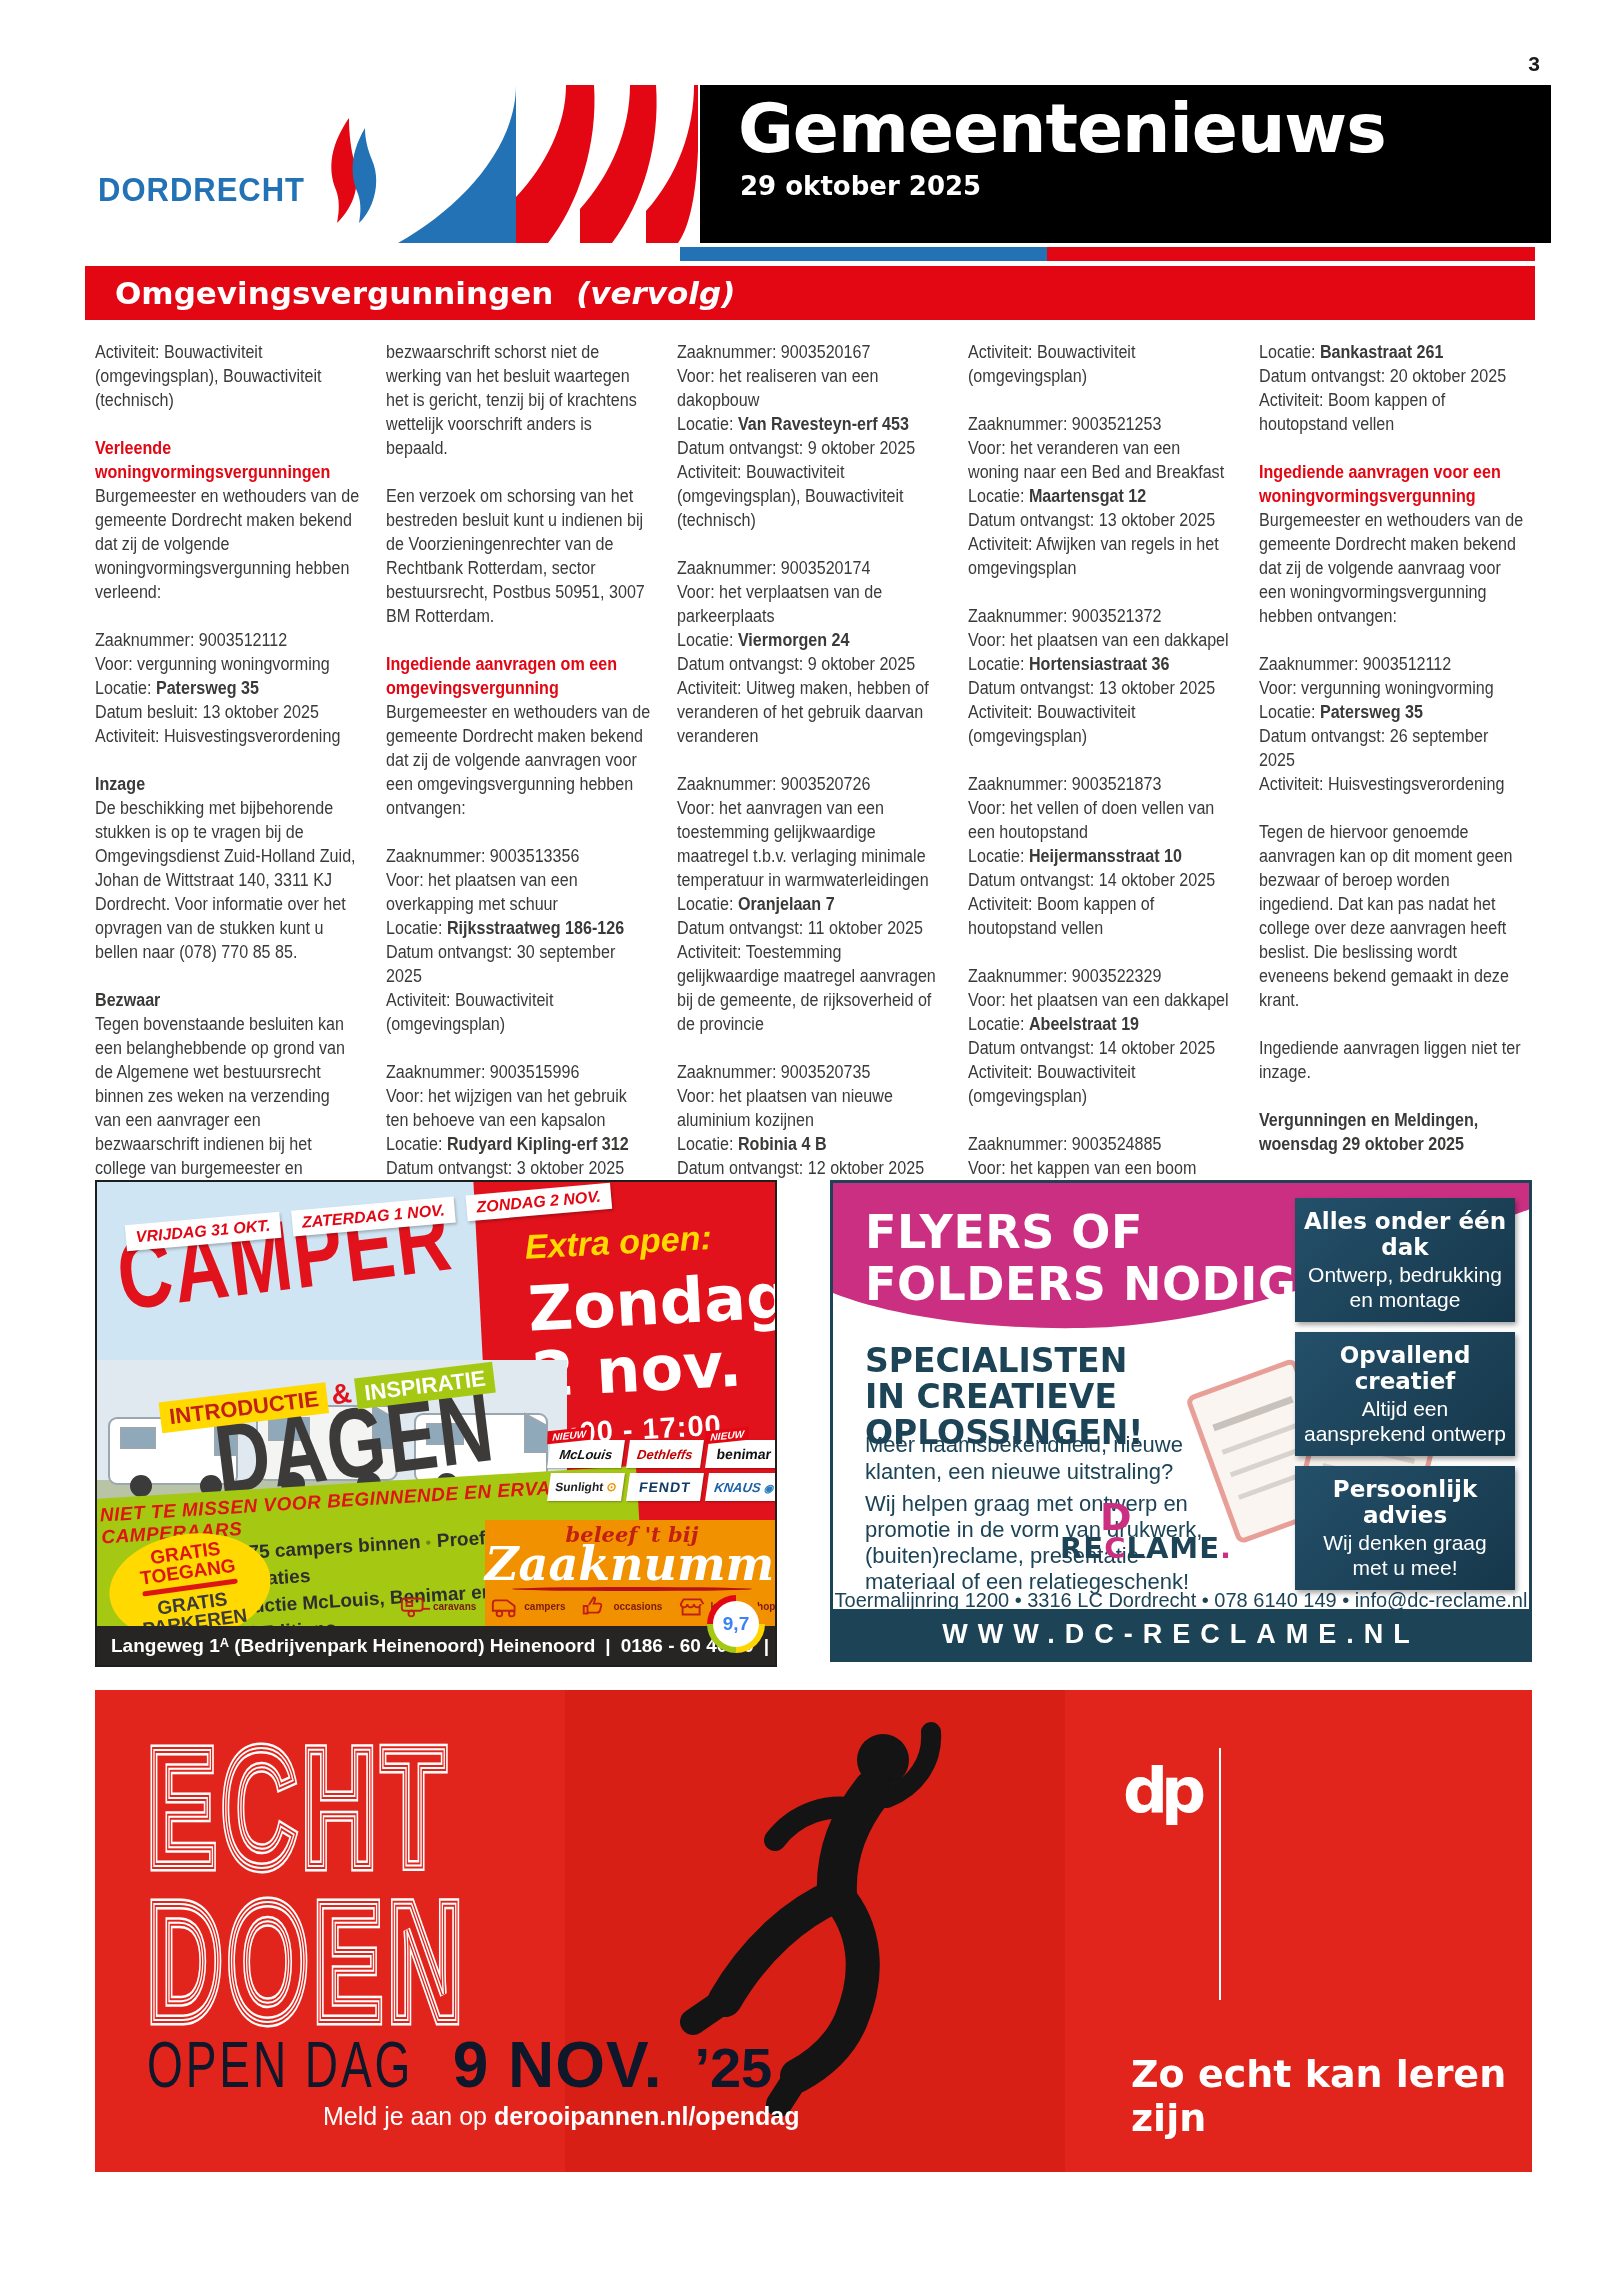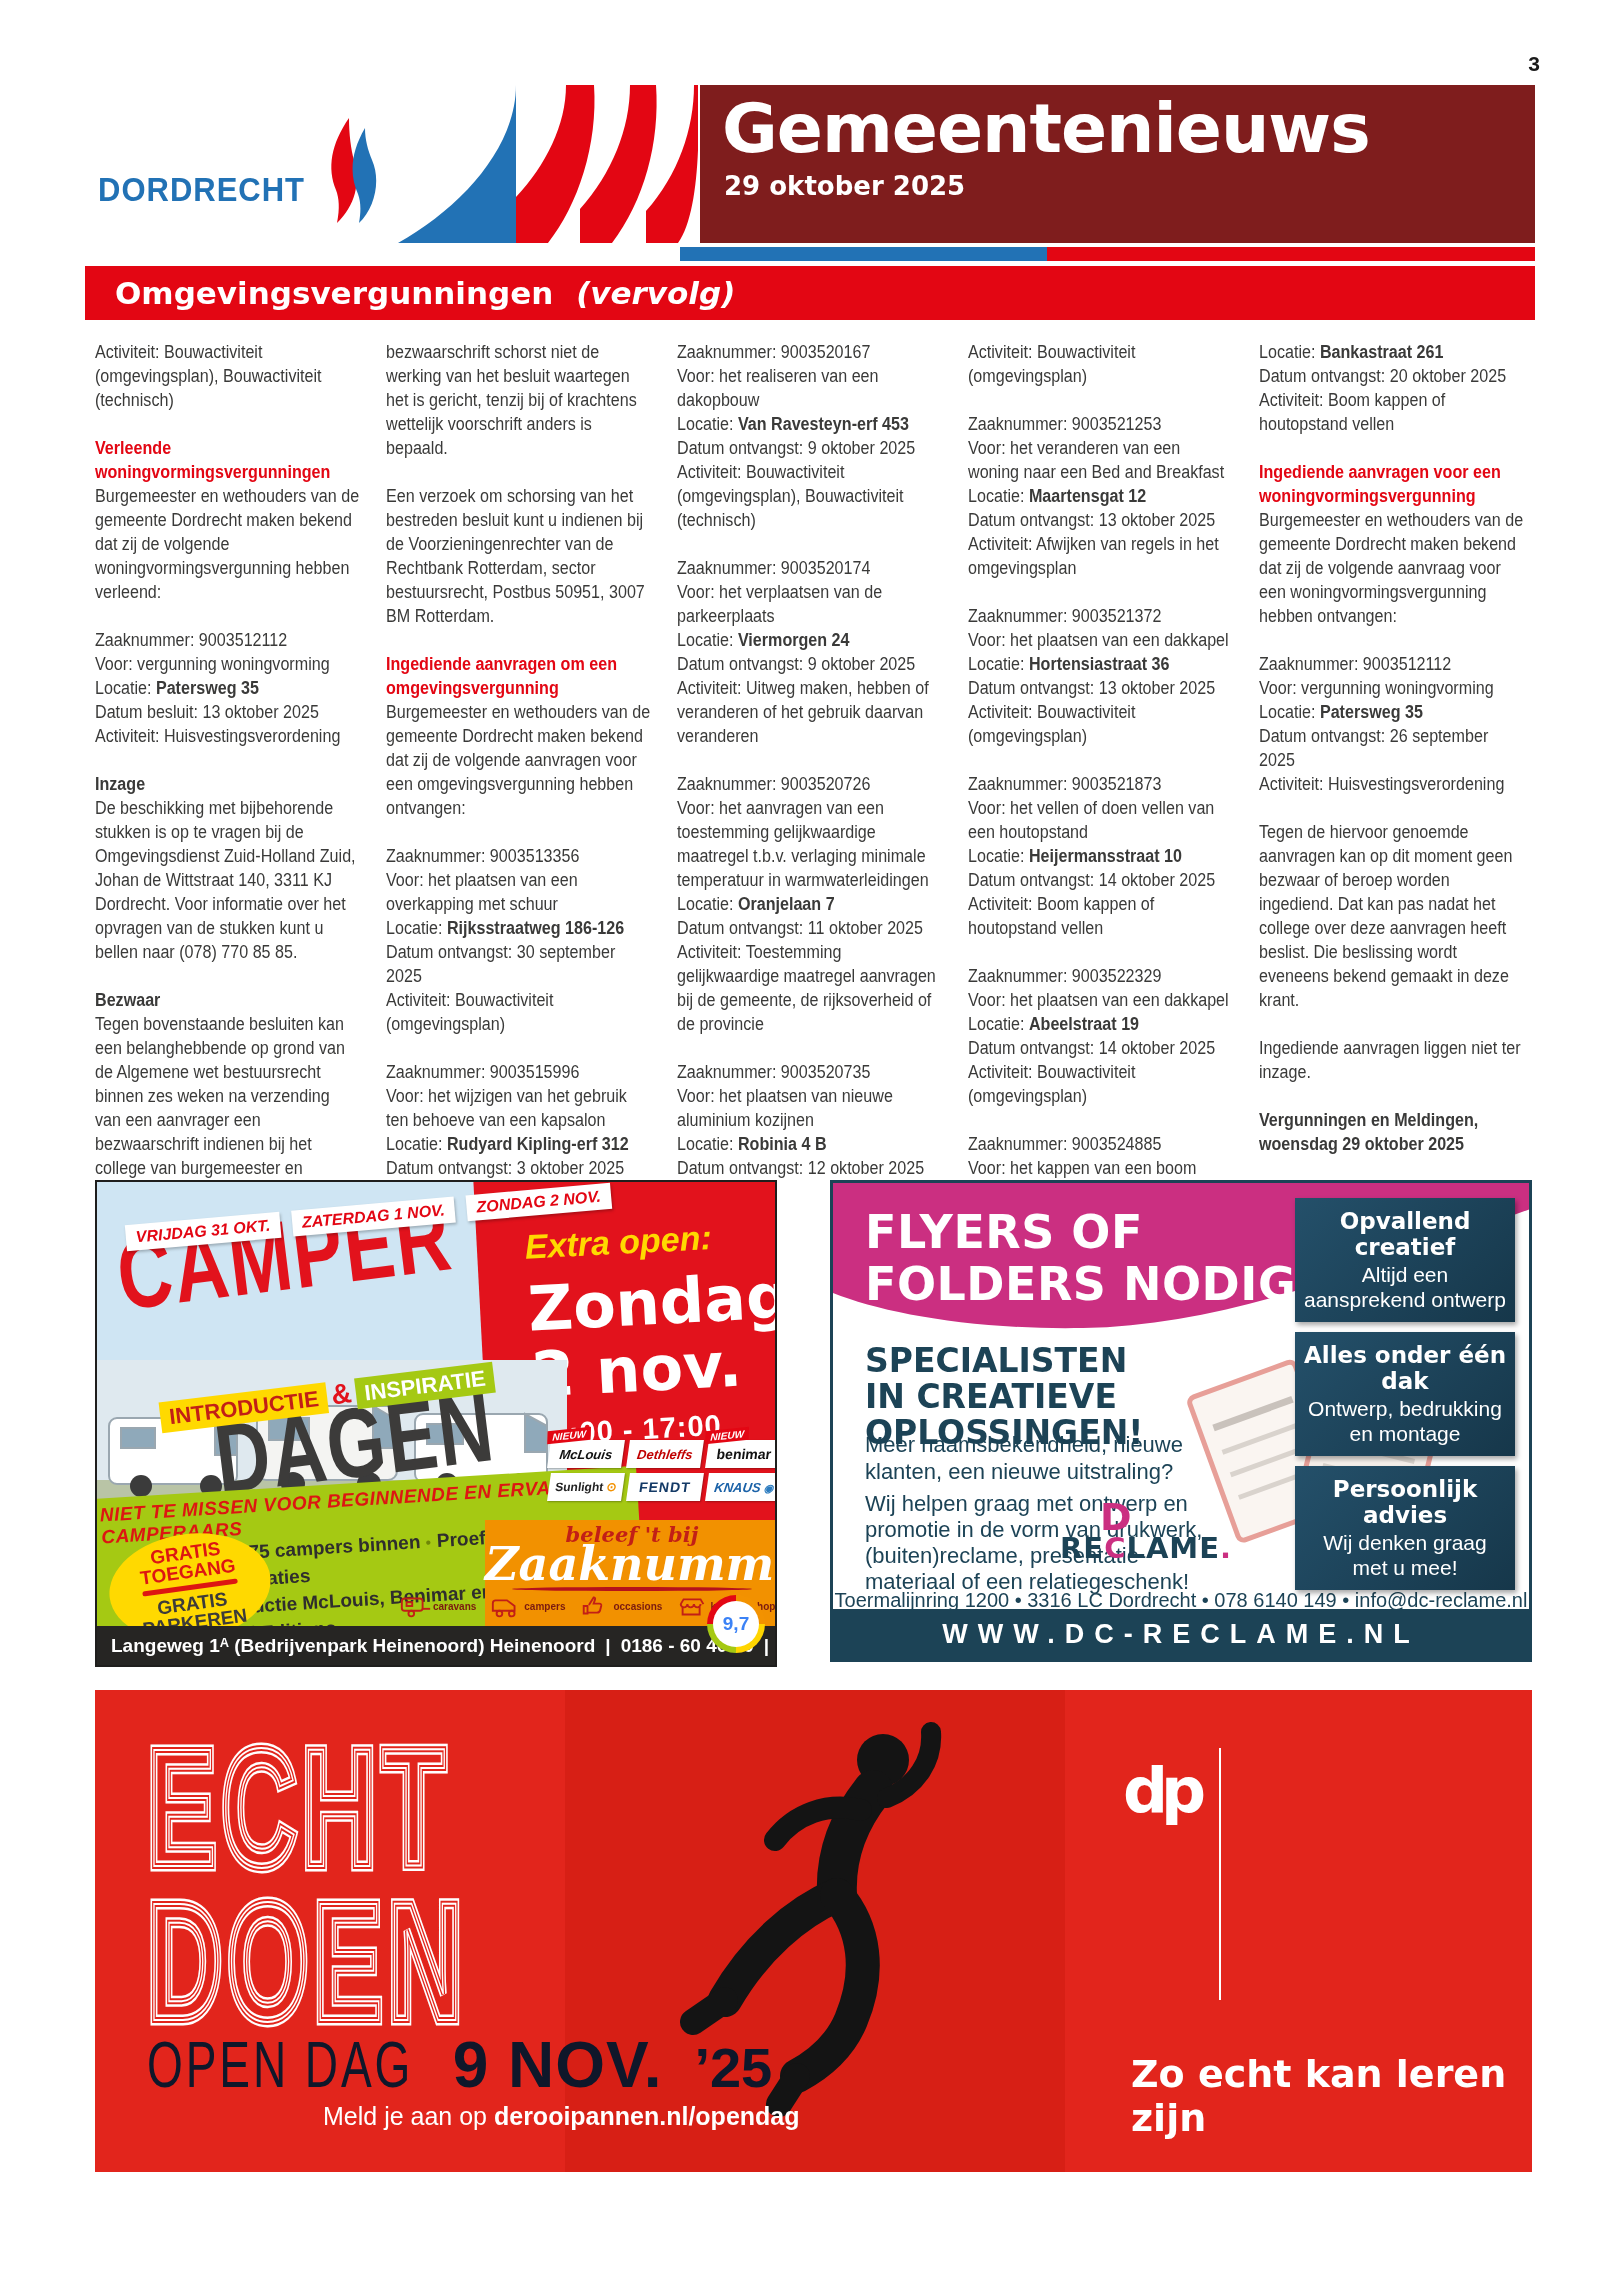--- a/index.html
+++ b/index.html
@@ -6,21 +6,21 @@
   .page{position:relative;width:1600px;height:2274px;background:#ffffff;overflow:hidden;
         font-family:"Liberation Sans",sans-serif;color:#3a3a39;}
 
   
   .pageno{position:absolute;top:52px;right:60px;font-size:21px;font-weight:700;color:#1a1a1a;}
   .logo{position:absolute;left:98px;top:118px;display:flex;align-items:center;}
   .logo-word{color:#2272b5;font-size:31px;font-weight:700;letter-spacing:1px;
              transform:scaleY(1.08);margin-top:38px;}
   .logo-flame{margin-left:14px;}
   .waves{position:absolute;left:398px;top:85px;}
-  .masthead-red{position:absolute;left:700px;top:85px;width:835px;height:158px;background:#7f1d1d;}
+  .masthead-red{position:absolute;left:700px;top:85px;width:835px;height:158px;background:#000000;padding-left:16px;}
   .masthead-title{color:#fff;font-size:68px;font-weight:800;letter-spacing:-1px;
                   font-family:"DejaVu Sans","Liberation Sans",sans-serif;
                   padding:8px 0 0 22px;line-height:72px;}
   .masthead-date{color:#fff;font-size:26px;font-weight:700;padding-left:24px;margin-top:6px;
                  font-family:"DejaVu Sans","Liberation Sans",sans-serif;}
   .stripe-blue{position:absolute;left:680px;top:247px;width:367px;height:14px;background:#2272b5;}
   .stripe-red{position:absolute;left:1047px;top:247px;width:488px;height:14px;background:#e30613;}
 
   
   .section-banner{position:absolute;left:85px;top:266px;width:1450px;height:54px;background:#e30613;
@@ -535,26 +535,26 @@
         <rect x="150" y="28" width="118" height="158" rx="6" fill="#f7f1ec" stroke="#e79f98" stroke-width="5"></rect>
         <line x1="166" y1="66" x2="254" y2="66" stroke="#cbb79a" stroke-width="8"></line>
         <line x1="166" y1="94" x2="254" y2="94" stroke="#d9d3cd" stroke-width="5"></line>
         <line x1="166" y1="120" x2="254" y2="120" stroke="#d9d3cd" stroke-width="5"></line>
         <line x1="166" y1="146" x2="254" y2="146" stroke="#d9d3cd" stroke-width="5"></line>
       </g>
     </svg>
 
     <div id="dc-boxes">
         <div class="dc-box">
+          <div class="dc-box-title">Alles onder één dak</div>
+          <div class="dc-box-text">Ontwerp, bedrukking en montage</div>
+        </div>
+        <div class="dc-box">
           <div class="dc-box-title">Opvallend creatief</div>
           <div class="dc-box-text">Altijd een aansprekend ontwerp</div>
-        </div>
-        <div class="dc-box">
-          <div class="dc-box-title">Alles onder één dak</div>
-          <div class="dc-box-text">Ontwerp, bedrukking en montage</div>
         </div>
         <div class="dc-box">
           <div class="dc-box-title">Persoonlijk advies</div>
           <div class="dc-box-text">Wij denken graag met u mee!</div>
         </div>
       </div>
 
     <div class="dc-logo">
       <div class="dc-logo-d">D</div>
       <div class="dc-logo-word"><span>RE</span><span class="pink">C</span><span>LAME</span><span class="pink">.</span></div>

